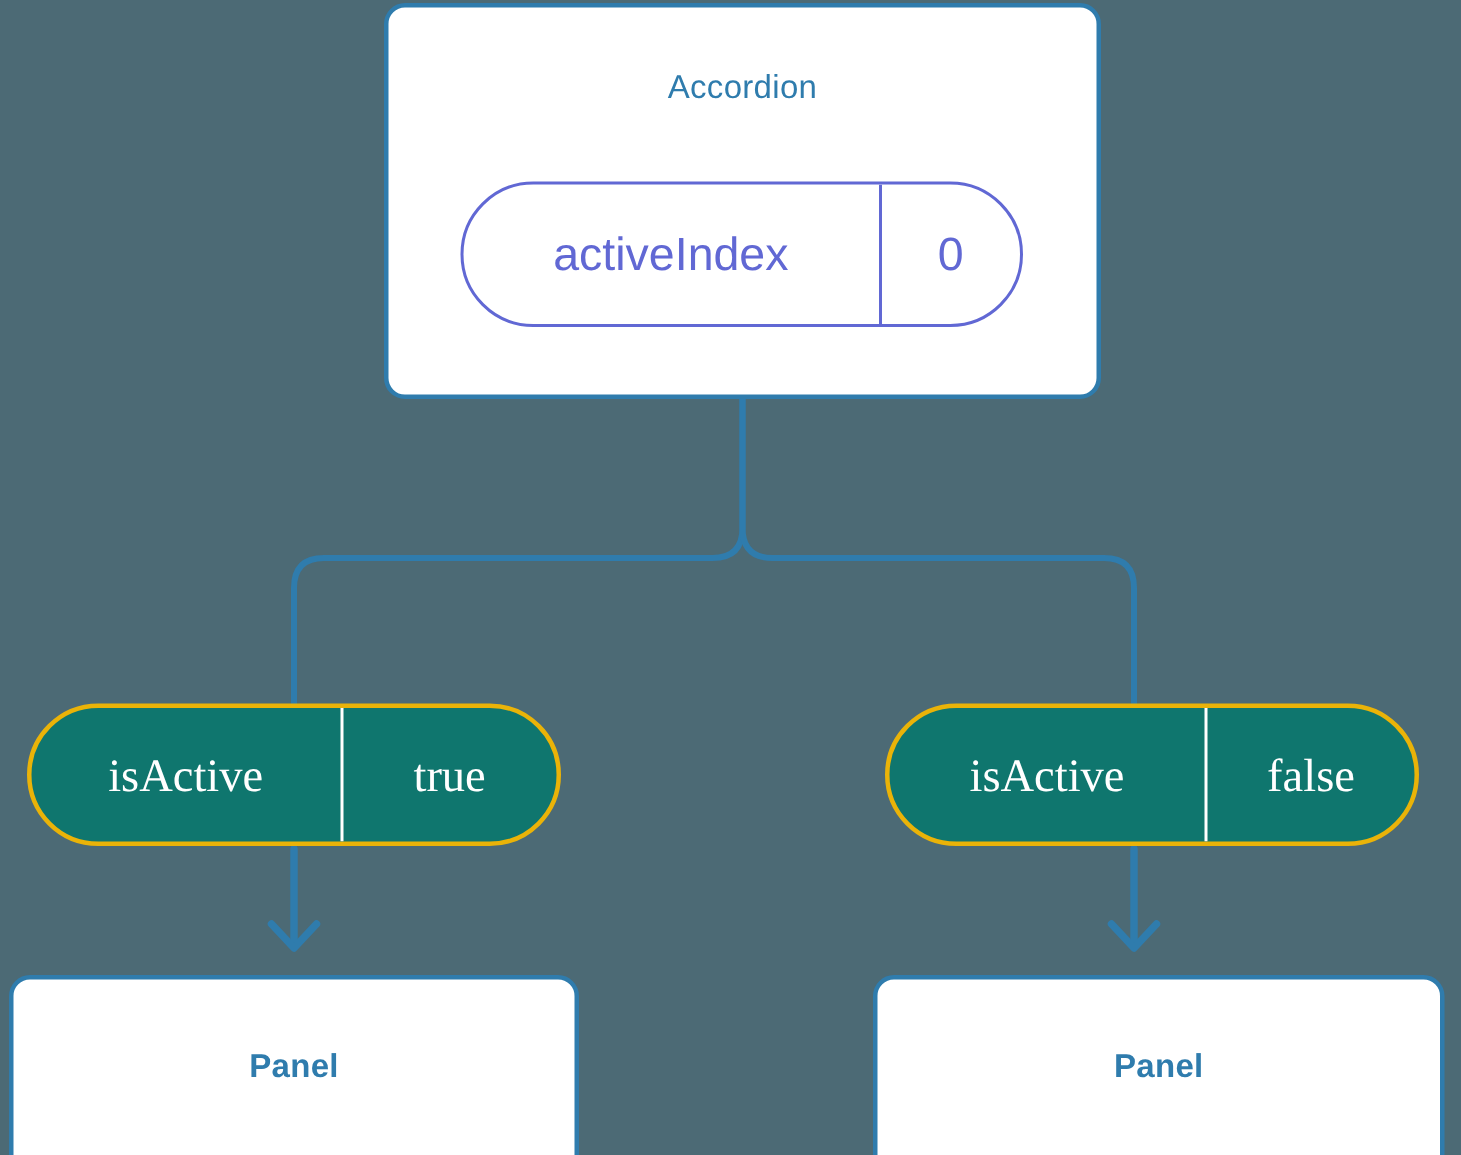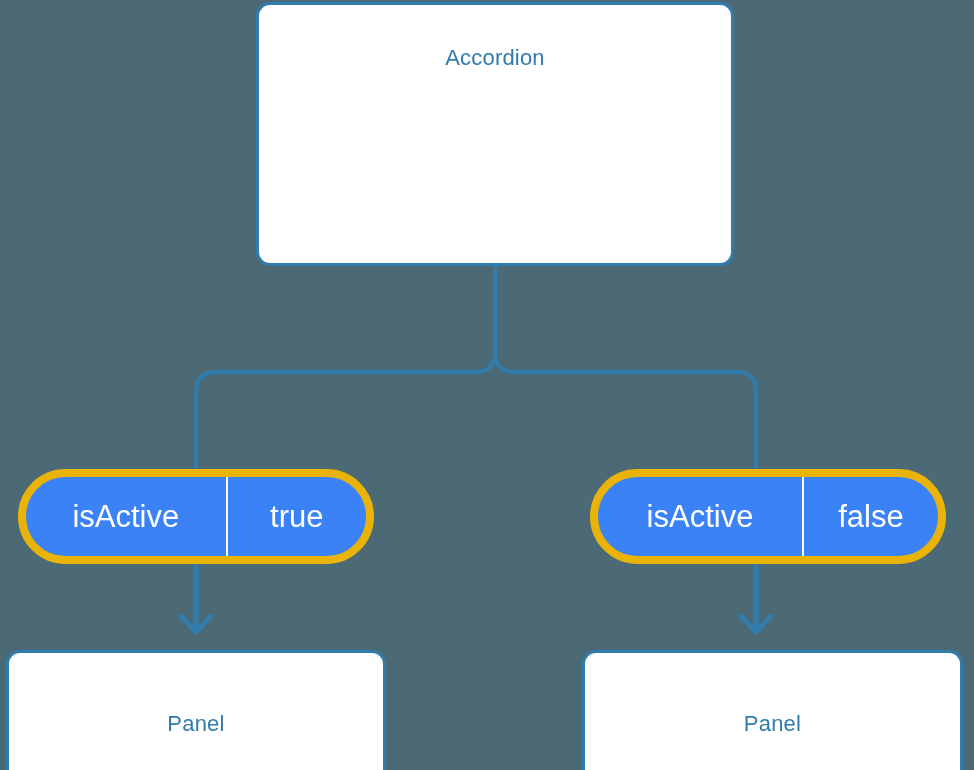--- a/index.html
+++ b/index.html
@@ -53,21 +53,22 @@
   }
   #accordion-card .card-title {
     margin-top: 40px;
   }
 
   
   .panel-card {
     height: 150px;
   }
   .panel-card .card-title {
-    margin-top: 58px;
+    margin-top: 45px;
+    font-weight: bold;
   }
   #panel-left {
     left: 6px;
     top: 650px;
     width: 380px;
   }
   #panel-right {
     left: 582px;
     top: 650px;
     width: 381px;
@@ -101,22 +102,23 @@
   .pill.outline .pill-key {
     color: #6168d4;
     border-right: 2px solid #6168d4;
   }
   .pill.outline .pill-val {
     color: #6168d4;
   }
 
   
   .pill.filled {
-    border: 8px solid #eab308;
-    background: #3b82f6;
+    border: 3px solid #eab308;
+    background: #0f766e;
+    font-family: Liberation Serif, serif;
   }
   .pill.filled .pill-key {
     color: #ffffff;
     border-right: 2px solid #ffffff;
   }
   .pill.filled .pill-val {
     color: #ffffff;
   }
 
   #pill-activeindex {
@@ -160,20 +162,24 @@
     <path d="M 181 616 L 196 632 L 211 616" stroke="#2f7cad" stroke-width="5" stroke-linecap="round" stroke-linejoin="round" fill="none"></path>
 
     <path d="M 756 566 L 756 630" stroke="#2f7cad" stroke-width="5" stroke-linecap="round" fill="none"></path>
     <path d="M 741 616 L 756 632 L 771 616" stroke="#2f7cad" stroke-width="5" stroke-linecap="round" stroke-linejoin="round" fill="none"></path>
   </svg>
 
   <div class="card" id="accordion-card">
     <div class="card-title">Accordion</div>
   </div>
 
+  <div class="pill outline" id="pill-activeindex">
+    <div class="pill-key">activeIndex</div>
+    <div class="pill-val">0</div>
+  </div>
 
   <div class="pill filled" id="pill-isactive-left">
     <div class="pill-key">isActive</div>
     <div class="pill-val">true</div>
   </div>
 
   <div class="card panel-card" id="panel-left">
     <div class="card-title">Panel</div>
   </div>
 

